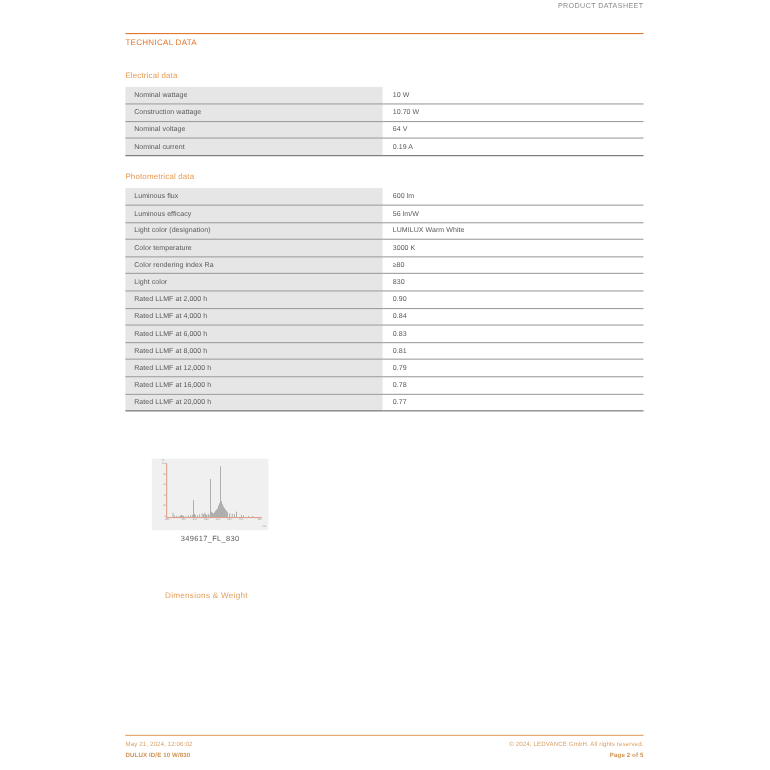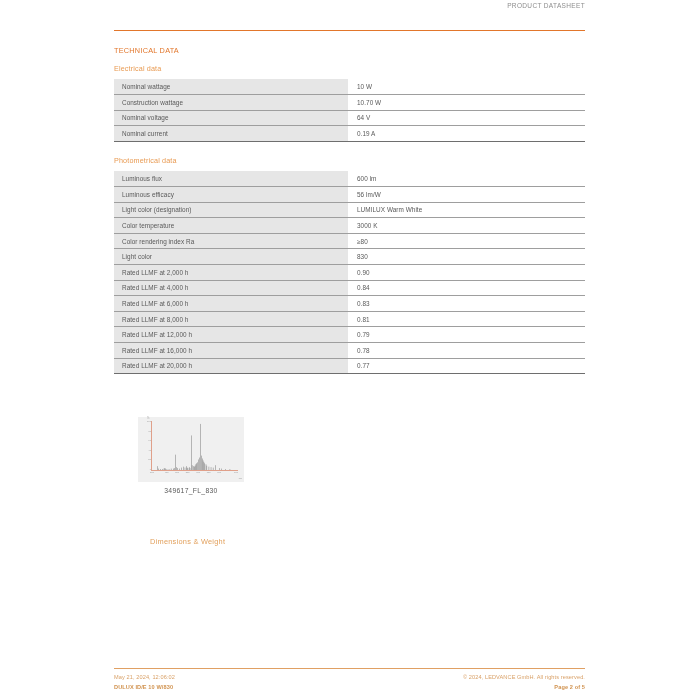--- a/index.html
+++ b/index.html
@@ -60,21 +60,21 @@
   }
   .subsection-title {
     position: absolute;
     left: 114px;
     font-size: 7.2px;
     color: #e89a52;
     letter-spacing: 0.15px;
     white-space: nowrap;
   }
 
-  #technical-data-title { top: 46px; }
+  #technical-data-title { top: 34px; }
   #electrical-data-title { top: 64px; }
   #photometrical-data-title { top: 156px; }
   #dimensions-title { top: 537px; color: #e2a05c; font-size: 7.4px; padding-left: 36px; }
 
   
   .data-table {
     position: absolute;
     left: 114px;
     width: 471px;
     border-collapse: collapse;

